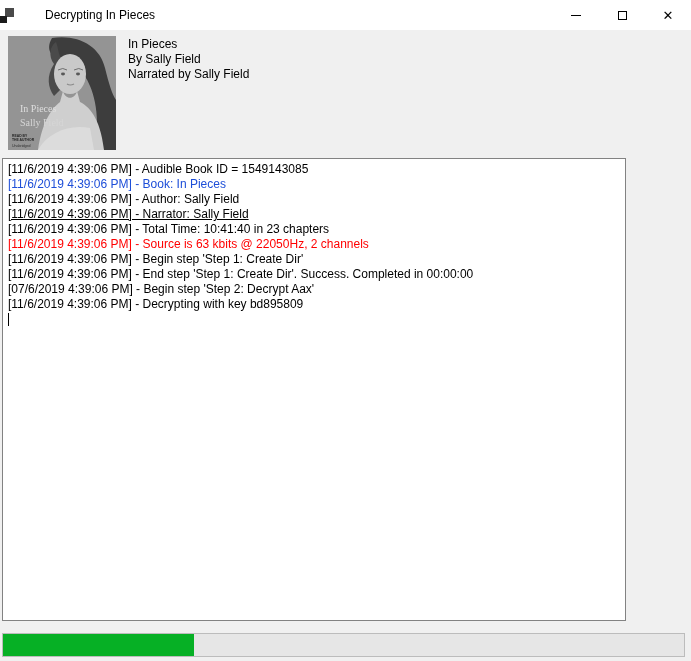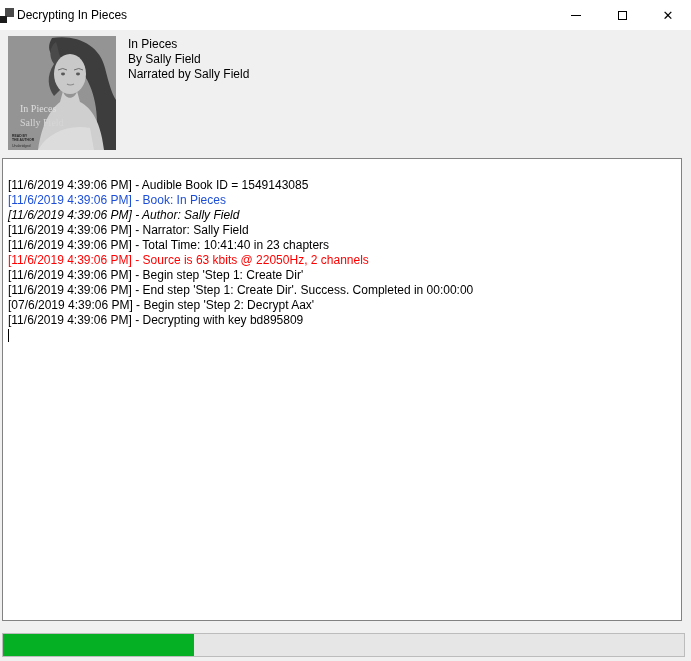--- a/index.html
+++ b/index.html
@@ -13,42 +13,42 @@
   }
   
   .titlebar {
     position:absolute; left:0; top:0; width:691px; height:30px;
     background:#ffffff;
     display:flex; align-items:center;
   }
   .app-icon { position:relative; width:14px; height:15px; margin-left:0; flex:0 0 auto; }
   .app-icon .sq-big   { position:absolute; right:0; top:0; width:9px; height:9px; background:#4a4a4a; }
   .app-icon .sq-small { position:absolute; left:0; bottom:0; width:7px; height:7px; background:#1b1b1b; }
-  .title-text { font-size:12px; margin-left:3px; white-space:nowrap; }
+  .title-text { font-size:12px; margin-left:31px; white-space:nowrap; }
   .controls { margin-left:auto; display:flex; height:30px; }
   .ctrl-btn {
     width:46px; height:30px; display:flex; align-items:center; justify-content:center;
     font-size:12px; color:#000; cursor:default; user-select:none;
   }
   .glyph-min { width:10px; height:1px; background:#000; }
   .glyph-max { width:9px; height:9px; border:1px solid #000; background:transparent; }
   .glyph-close { font-size:13px; line-height:13px; }
   
   .cover {
     position:absolute; left:8px; top:36px; width:108px; height:114px; display:block;
   }
   .book-meta {
     position:absolute; left:128px; top:37px;
     font-size:12px; line-height:15px;
   }
   
   .log-box {
-    position:absolute; left:2px; top:158px; width:680px; height:463px;
+    position:absolute; left:2px; top:158px; width:624px; height:463px;
     background:#ffffff; border:1px solid #828282;
-    padding:19px 4px 0 5px;
+    padding:3px 4px 0 5px;
     font-size:12px; line-height:15px;
     overflow:hidden;
     cursor:text;
   }
   .log-line { white-space:nowrap; }
   .caret-line { height:15px; display:flex; align-items:center; }
   .caret { width:1px; height:13px; background:#000; }
   
   .progress-track {
     position:absolute; left:2px; top:633px; width:683px; height:24px;
@@ -108,23 +108,23 @@
   <div>Narrated by Sally Field</div>
 </div>
 
 <div class="log-box">
   <div>
 
       <div class="log-line" style="color: rgb(0, 0, 0);">[11/6/2019 4:39:06 PM] - Audible Book ID = 1549143085</div>
 
       <div class="log-line" style="color: #1d4ed8;">[11/6/2019 4:39:06 PM] - Book: In Pieces</div>
 
-      <div class="log-line" style="color: rgb(0, 0, 0); font-style: italic;">[11/6/2019 4:39:06 PM] - Author: Sally Field</div>
+      <div class="log-line" style="color: rgb(0, 0, 0);">[11/6/2019 4:39:06 PM] - Author: Sally Field</div>
 
-      <div class="log-line" style="color: rgb(0, 0, 0);">[11/6/2019 4:39:06 PM] - Narrator: Sally Field</div>
+      <div class="log-line" style="color: rgb(0, 0, 0); text-decoration: underline;">[11/6/2019 4:39:06 PM] - Narrator: Sally Field</div>
 
 
       <div class="log-line" style="color: rgb(0, 0, 0);">[11/6/2019 4:39:06 PM] - Total Time: 10:41:40 in 23 chapters</div>
 
       <div class="log-line" style="color: rgb(255, 0, 0);">[11/6/2019 4:39:06 PM] - Source is 63 kbits @ 22050Hz, 2 channels</div>
 
 
       <div class="log-line" style="color: rgb(0, 0, 0);">[11/6/2019 4:39:06 PM] - Begin step 'Step 1: Create Dir'</div>
 
       <div class="log-line" style="color: rgb(0, 0, 0);">[11/6/2019 4:39:06 PM] - End step 'Step 1: Create Dir'. Success. Completed in 00:00:00</div>

